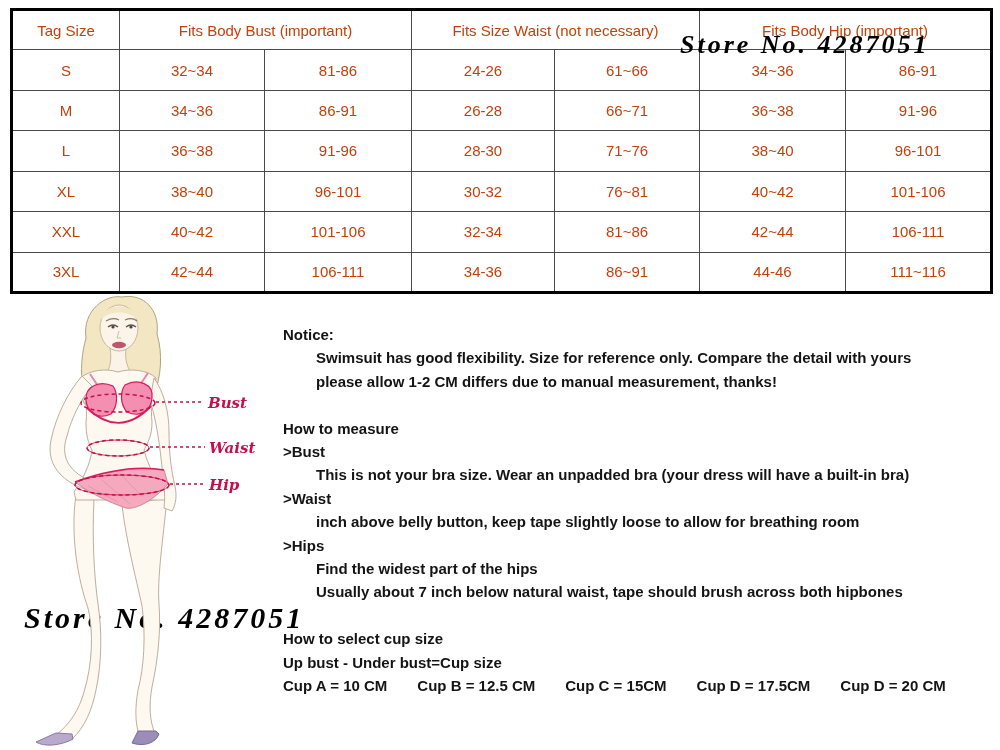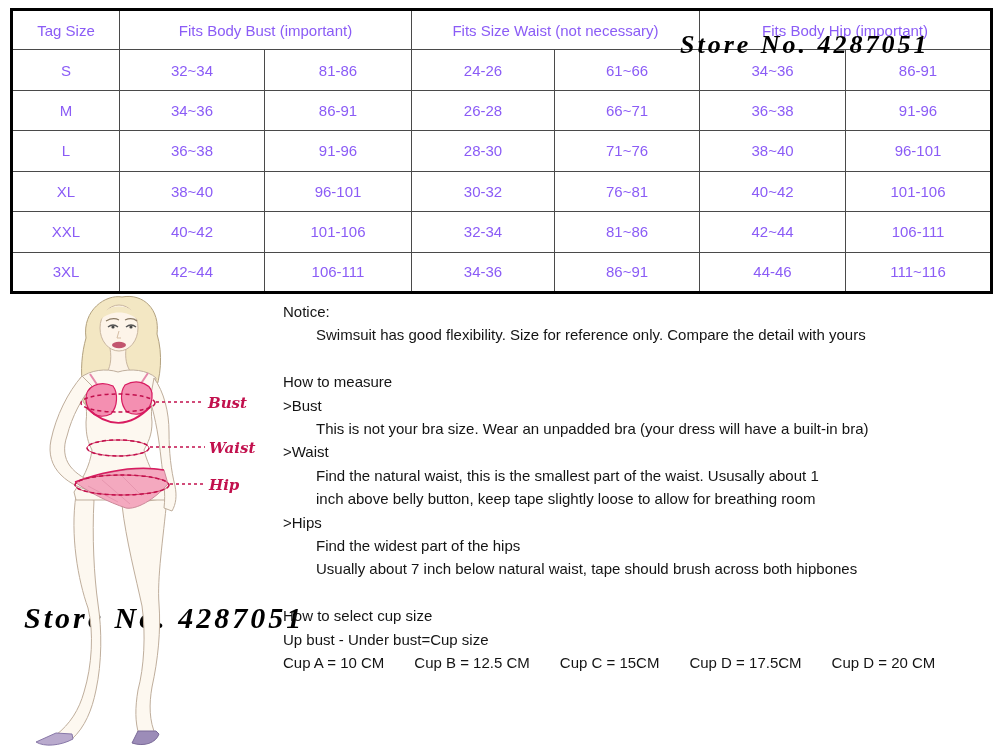--- a/index.html
+++ b/index.html
@@ -11,21 +11,21 @@
   
   .size-table{
     position:absolute;left:10px;top:8px;
     width:980px;height:286px;
     border-collapse:collapse;table-layout:fixed;
     border:3px solid #000;
   }
   .size-table td{
     border:1px solid #4a4a4a;
     text-align:center;vertical-align:middle;
-    font-size:15px;color:#8b5cf6;padding:0;
+    font-size:15px;color:#c2410c;padding:0;
     white-space:nowrap;overflow:hidden;
   }
   .size-table tr{height:36px;}
   
   .wm{
     position:absolute;
     font-family:"Liberation Serif",serif;
     font-style:italic;font-weight:700;
     color:#000000;letter-spacing:3px;white-space:nowrap;
     pointer-events:none;
@@ -33,22 +33,22 @@
   .wm-top{left:680px;top:30px;font-size:26px;}
   .wm-bottom{left:24px;top:601px;font-size:30px;}
   
   .figure-wrap{position:absolute;left:30px;top:290px;width:235px;height:460px;}
   .fig-label{
     font-family:"DejaVu Serif",serif;font-style:italic;font-weight:bold;
     font-size:15px;fill:#c2104d;
   }
   
   .text-col{
-    position:absolute;left:283px;top:300px;width:712px;
-    font-size:15px;font-weight:400;color:#141414;
+    position:absolute;left:283px;top:323px;width:712px;
+    font-size:15px;font-weight:700;color:#141414;
     line-height:23.4px;white-space:nowrap;
   }
   .text-col .ind{padding-left:33px;}
   .text-col .blank{height:23.4px;}
   .cup-item{margin-right:30px;display:inline-block;}
   .cup-item:last-child{margin-right:0;}
 </style>
 </head>
 <body>
 
@@ -207,26 +207,26 @@
     <ellipse cx="92" cy="195" rx="47" ry="10" fill="none" stroke="#c2104d" stroke-width="1.5" stroke-dasharray="4,3"></ellipse>
     <path d="M140,194 L175,194" stroke="#c2104d" stroke-width="1.5" stroke-dasharray="3,3"></path>
     <text class="fig-label" x="179" y="200">Hip</text>
   </g>
 </svg>
 </div>
 
 <div class="text-col">
   <div>Notice:</div>
   <div class="ind">Swimsuit has good flexibility. Size for reference only. Compare the detail with yours</div>
+  <div class="ind">please allow 1-2 CM differs due to manual measurement, thanks!</div>
   <div class="blank"></div>
   <div>How to measure</div>
   <div>&gt;Bust</div>
   <div class="ind">This is not your bra size. Wear an unpadded bra (your dress will have a built-in bra)</div>
   <div>&gt;Waist</div>
-  <div class="ind">Find the natural waist, this is the smallest part of the waist. Ususally about 1</div>
   <div class="ind">inch above belly button, keep tape slightly loose to allow for breathing room</div>
   <div>&gt;Hips</div>
   <div class="ind">Find the widest part of the hips</div>
   <div class="ind">Usually about 7 inch below natural waist, tape should brush across both hipbones</div>
   <div class="blank"></div>
   <div>How to select cup size</div>
   <div>Up bust - Under bust=Cup size</div>
   <div>
     <span class="cup-item">Cup A = 10 CM</span><span class="cup-item">Cup B = 12.5 CM</span><span class="cup-item">Cup C = 15CM</span><span class="cup-item">Cup D = 17.5CM</span><span class="cup-item">Cup D = 20 CM</span>
   </div>

